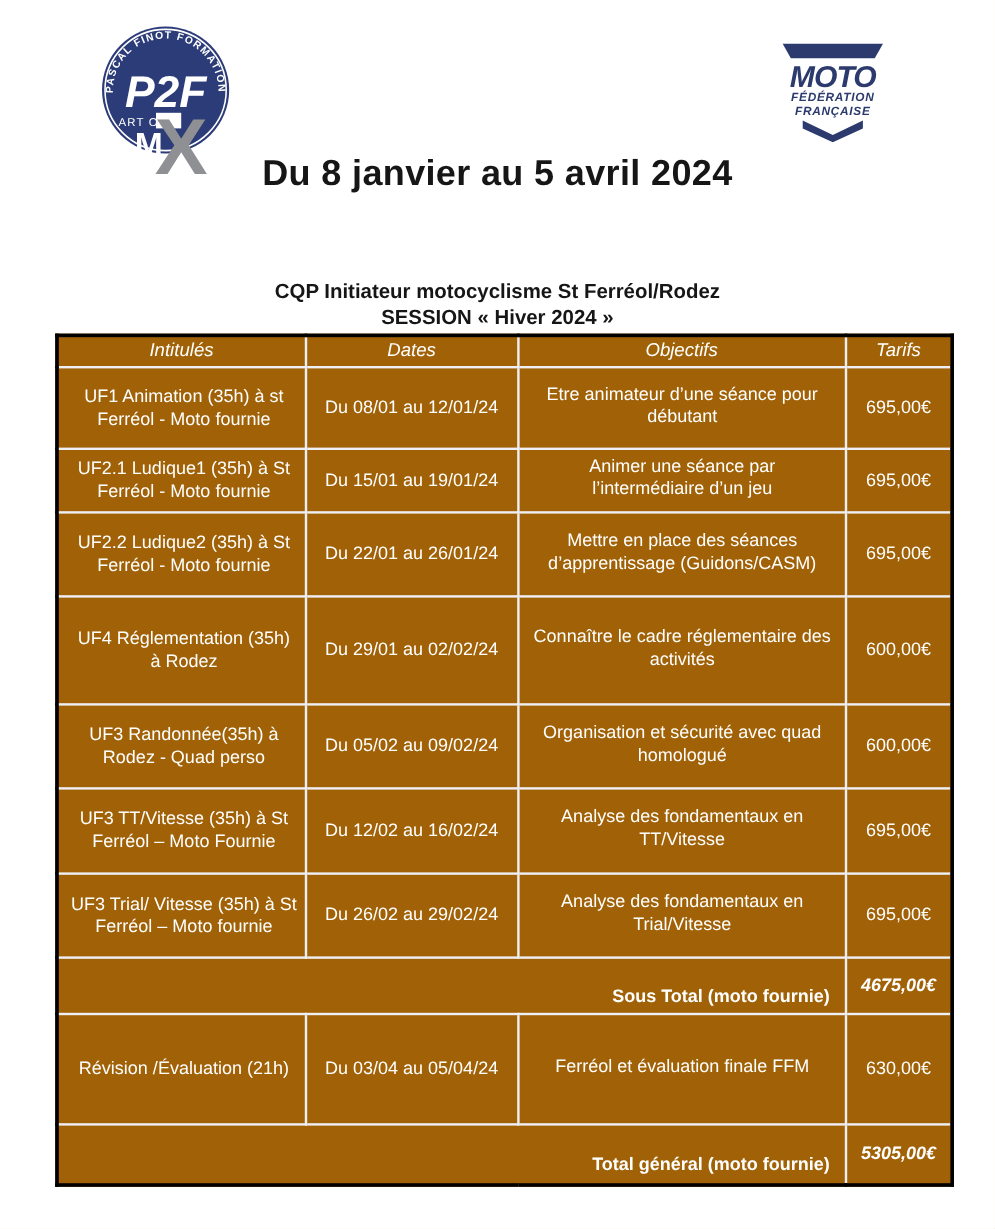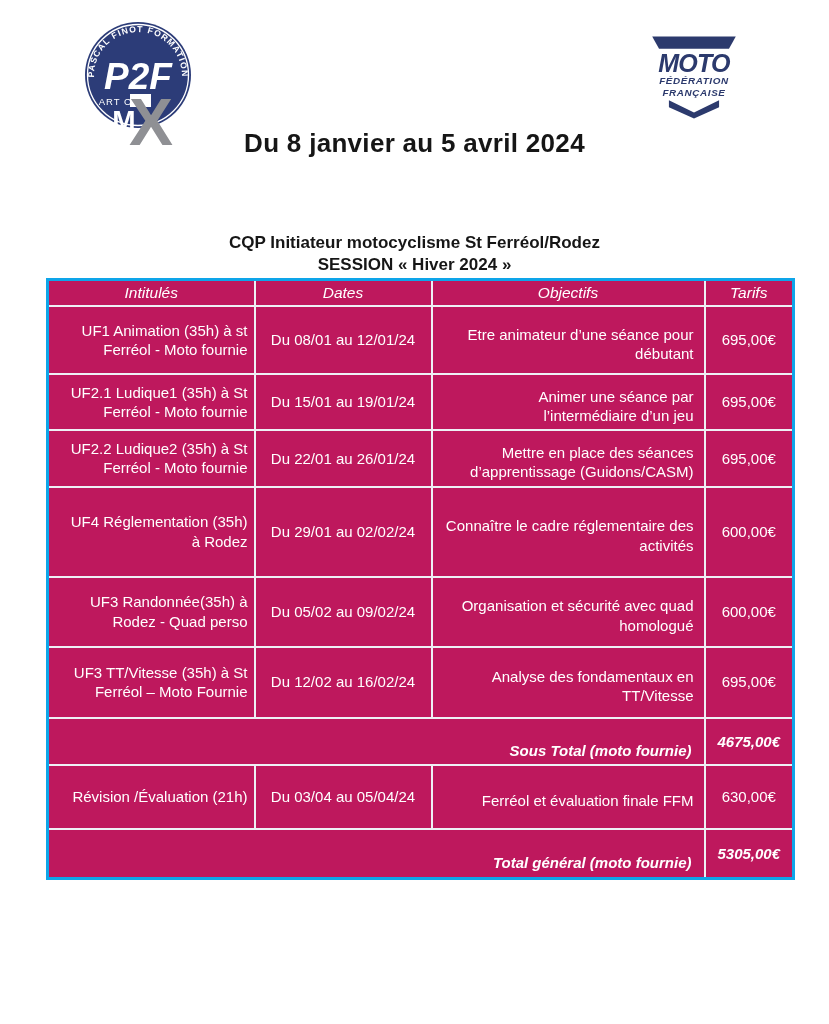--- a/index.html
+++ b/index.html
@@ -11,53 +11,53 @@
     margin: 0 auto;
     background: #ffffff;
     overflow: hidden;
   }
   
   .p2f-logo { position:absolute; left:72px; top:14px; width:145px; height:145px; }
   .ffm-logo { position:absolute; left:637px; top:33px; width:114px; height:86px; }
   
   .main-title {
     position:absolute; top:128px; left:0; width:100%;
-    text-align:center; font-size:26px; font-weight:bold; color:#161616;
+    text-align:center; font-size:30px; font-weight:bold; color:#161616;
     letter-spacing:0.3px;
   }
   .subtitle {
     position:absolute; top:186px; left:0; width:100%;
     text-align:center; font-size:17px; font-weight:bold; color:#161616;
     line-height:22px;
     margin-top:46px;
   }
   
   table.schedule {
     position:absolute; left:46px; top:278px; width:746px;
     border-collapse:collapse; table-layout:fixed;
-    border:3px solid #0ea5e9;
-    background:#be185d;
+    border:3px solid #000000;
+    background:#a16207;
   }
   table.schedule th, table.schedule td {
     border:2px solid #eef0f5;
     color:#ffffff;
     vertical-align:middle;
     font-size:15px;
     line-height:1.28;
   }
   table.schedule th {
     font-style:italic; font-weight:normal; font-size:15.5px;
     text-align:center; padding:2px 4px;
   }
-  td.c-int  { text-align:right;  padding:4px 6px 4px 10px; }
+  td.c-int  { text-align:center;  padding:4px 6px 4px 10px; }
   td.c-date { text-align:center; padding:4px 4px; }
-  td.c-obj  { text-align:right;  padding:12px 10px 4px 11px; }
+  td.c-obj  { text-align:center;  padding:0 10px 4px 11px; }
   td.c-tarif{ text-align:center; padding:12px 2px; }
   td.total-label {
-    text-align:right; font-weight:bold; font-style:italic;
+    text-align:right; font-weight:bold; 
     padding:22px 12px 4px 6px; font-size:15.5px;
   }
   td.total-value {
     text-align:center; font-weight:bold; font-style:italic;
     padding:4px 2px; font-size:15.5px;
   }
 </style>
 </head>
 <body>
 
@@ -114,21 +114,21 @@
         <td class="c-date">Du 08/01 au 12/01/24</td>
         <td class="c-obj">Etre animateur d’une séance pour débutant</td>
         <td class="c-tarif">695,00€</td>
       </tr>
       <tr style="height:53px">
         <td class="c-int">UF2.1 Ludique1 (35h) à St Ferréol - Moto fournie</td>
         <td class="c-date">Du 15/01 au 19/01/24</td>
         <td class="c-obj">Animer une séance par l’intermédiaire d’un jeu</td>
         <td class="c-tarif">695,00€</td>
       </tr>
-      <tr style="height:51px">
+      <tr style="height:70px">
         <td class="c-int">UF2.2 Ludique2 (35h) à St Ferréol - Moto fournie</td>
         <td class="c-date">Du 22/01 au 26/01/24</td>
         <td class="c-obj">Mettre en place des séances d’apprentissage (Guidons/CASM)</td>
         <td class="c-tarif">695,00€</td>
       </tr>
       <tr style="height:90px">
         <td class="c-int">UF4 Réglementation (35h) à Rodez</td>
         <td class="c-date">Du 29/01 au 02/02/24</td>
         <td class="c-obj">Connaître le cadre réglementaire des activités</td>
         <td class="c-tarif">600,00€</td>
@@ -138,25 +138,31 @@
         <td class="c-date">Du 05/02 au 09/02/24</td>
         <td class="c-obj">Organisation et sécurité avec quad homologué</td>
         <td class="c-tarif">600,00€</td>
       </tr>
       <tr style="height:71px">
         <td class="c-int">UF3 TT/Vitesse (35h) à St Ferréol – Moto Fournie</td>
         <td class="c-date">Du 12/02 au 16/02/24</td>
         <td class="c-obj">Analyse des fondamentaux en TT/Vitesse</td>
         <td class="c-tarif">695,00€</td>
       </tr>
+      <tr style="height:70px">
+        <td class="c-int">UF3 Trial/ Vitesse (35h) à St Ferréol – Moto fournie</td>
+        <td class="c-date">Du 26/02 au 29/02/24</td>
+        <td class="c-obj">Analyse des fondamentaux en Trial/Vitesse</td>
+        <td class="c-tarif">695,00€</td>
+      </tr>
       <tr style="height:32px">
         <td class="total-label" colspan="3">Sous Total (moto fournie)</td>
         <td class="total-value">4675,00€</td>
       </tr>
-      <tr style="height:64px">
+      <tr style="height:92px">
         <td class="c-int">Révision /Évaluation (21h)</td>
         <td class="c-date">Du 03/04 au 05/04/24</td>
         <td class="c-obj">Ferréol et évaluation finale FFM</td>
         <td class="c-tarif">630,00€</td>
       </tr>
       <tr style="height:50px">
         <td class="total-label" colspan="3">Total général (moto fournie)</td>
         <td class="total-value">5305,00€</td>
       </tr>
     </tbody>

